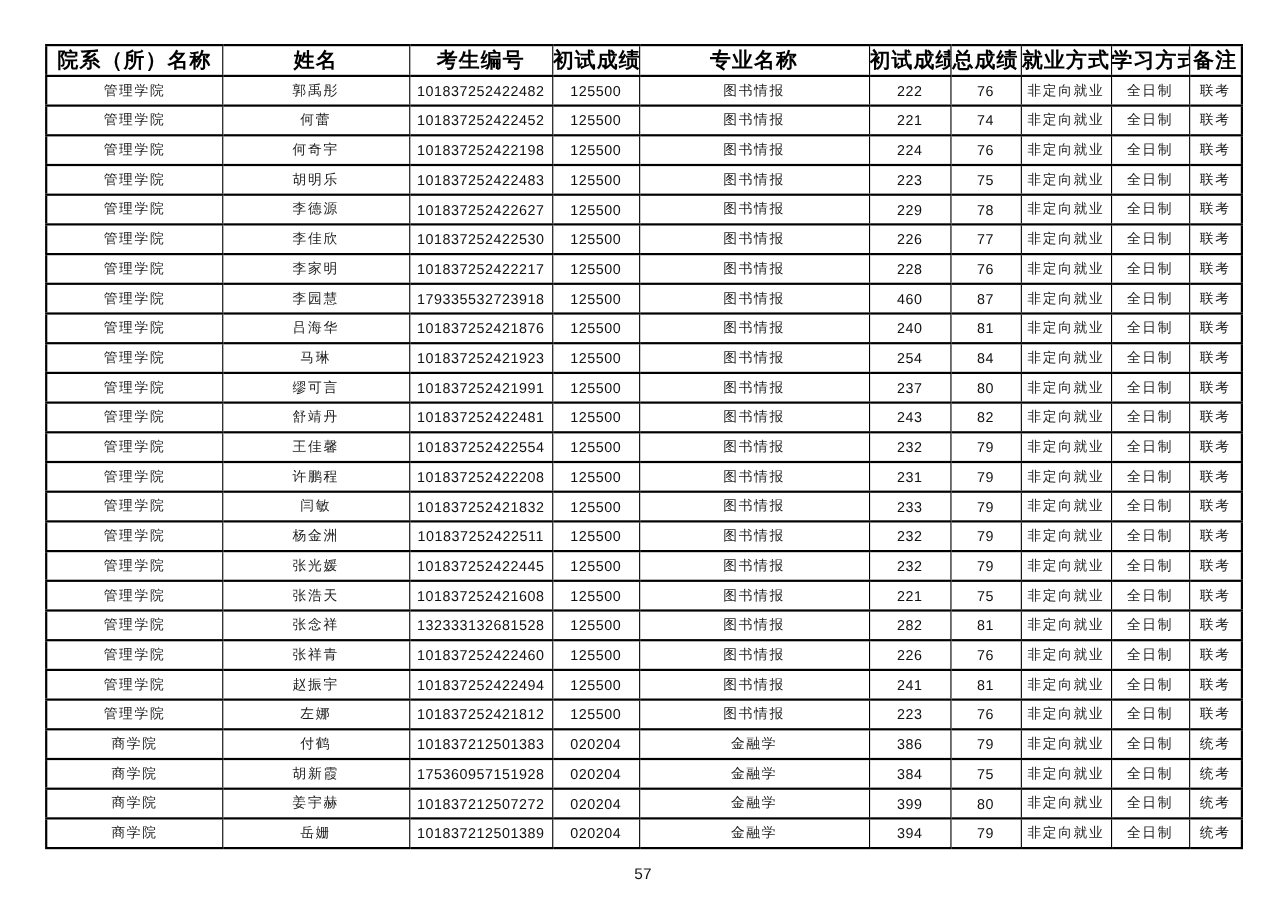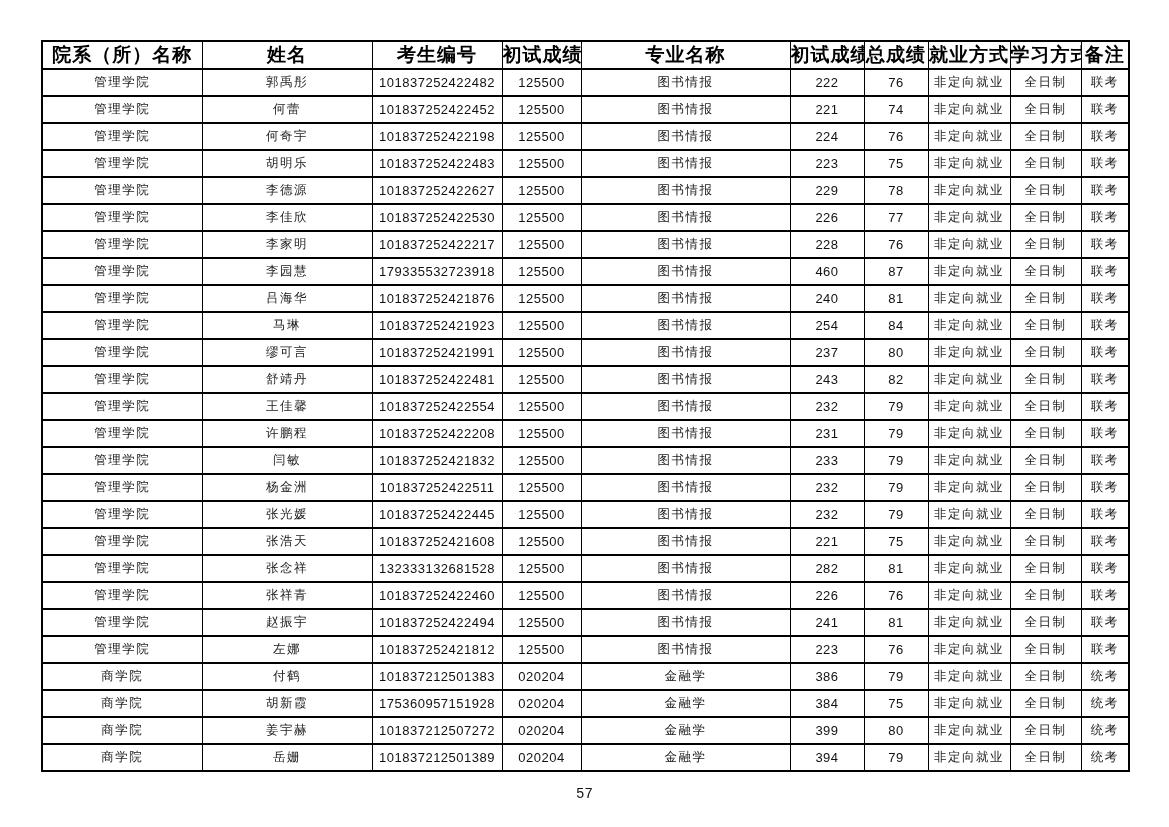--- a/index.html
+++ b/index.html
@@ -59,21 +59,21 @@
   col.c5 { width: 74px;  }
   col.c6 { width: 64px;  }
   col.c7 { width: 82px;  }
   col.c8 { width: 71px;  }
   col.c9 { width: 48px;  }
   .footer-pagenum {
     position: absolute;
     left: 0; right: 0;
     top: 786px;
     text-align: center;
-    font-family: Liberation Mono, monospace;
+    font-family: Liberation Sans, sans-serif;
     font-size: 14px;
     color: #111;
   }
 </style>
 </head>
 <body>
 
 <div class="page">
 
   <table class="admissions">

